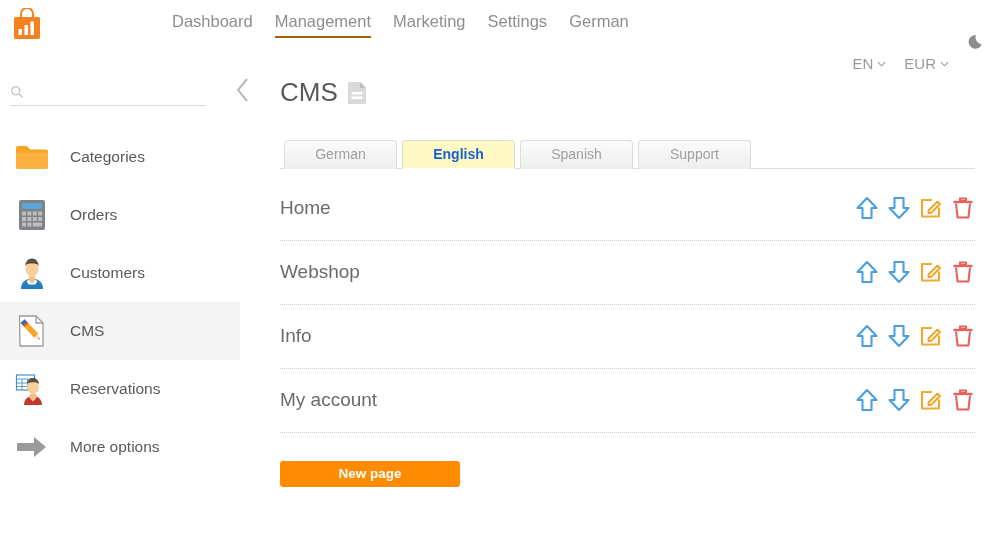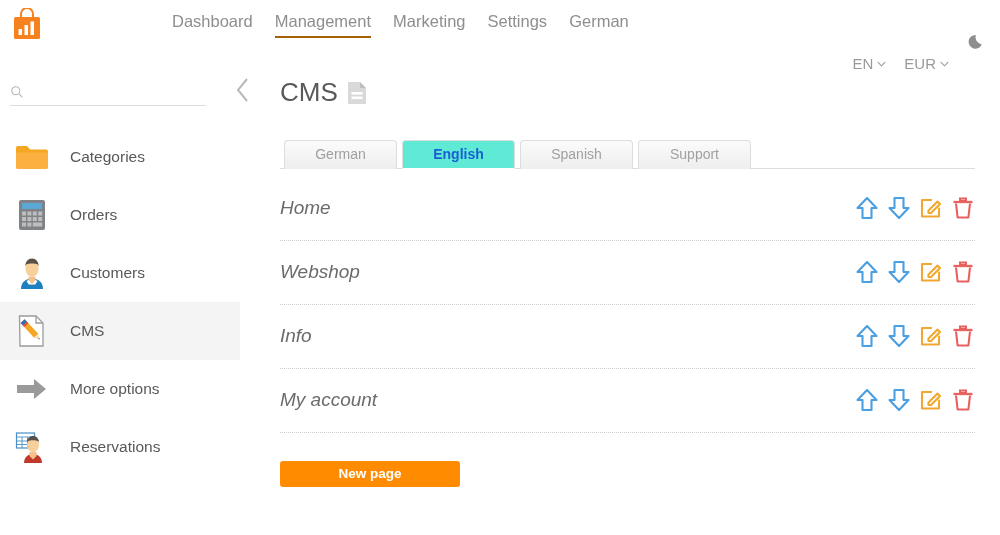--- a/index.html
+++ b/index.html
@@ -105,25 +105,25 @@
   }
   .tab {
     width: 113px; height: 29px; line-height: 27px; text-align: center;
     font-size: 14px; color: #a0a0a0; cursor: pointer;
     border: 1px solid #dddddd; border-bottom: none;
     border-radius: 4px 4px 0 0;
     background: linear-gradient(#fbfbfb, #eeeeee);
     margin-bottom: -1px;
   }
   .tab.active {
-    background: #5eead4; color: #1a5fd4; font-weight: bold;
+    background: #fef9c3; color: #1a5fd4; font-weight: bold;
     border-bottom: 1px solid #ffffff;
   }
 
-  .pages { width: 695px; margin-top: 8px; font-style: italic; }
+  .pages { width: 695px; margin-top: 8px; }
   .page-row {
     display: flex; align-items: center; justify-content: space-between;
     height: 64px; border-bottom: 1px dotted #cfcfcf;
   }
   .page-name { font-size: 19px; color: #6b6b6b; }
   .row-actions { display: flex; align-items: center; gap: 8px; }
   .act { cursor: pointer; display: block; }
 
   .newpage-btn {
     margin-top: 28px; width: 180px; height: 26px;
@@ -250,47 +250,47 @@
             <path d="M12.6 22 h5.6 l-2.8 5 Z" fill="#f0e2c8"></path>
             <path d="M14.6 25.5 h1.6 l-0.8 1.5 Z" fill="#4a4a4a"></path>
           </g>
         </svg>
       </span>
       <span class="side-label">CMS</span>
     </div>
 
     <div class="side-item">
       <span class="side-icon">
-        <svg width="34" height="26" viewBox="0 0 34 26">
-          <path d="M2 9 h17 V3 l12 10 l-12 10 v-6 H2 Z" fill="#9a9a9a"></path>
-        </svg>
-      </span>
-      <span class="side-label">More options</span>
-    </div>
-
-    <div class="side-item">
-      <span class="side-icon">
         <svg width="34" height="34" viewBox="0 0 34 34">
           <rect x="1.5" y="3" width="18" height="15" fill="#ffffff" stroke="#4a90c4" stroke-width="1.2"></rect>
           <g stroke="#4a90c4" stroke-width="0.9">
             <line x1="1.5" y1="7" x2="19.5" y2="7"></line>
               <line x1="1.5" y1="11" x2="19.5" y2="11"></line>
             <line x1="1.5" y1="14.5" x2="19.5" y2="14.5"></line>
             <line x1="7" y1="7" x2="7" y2="18"></line>
               <line x1="12.5" y1="7" x2="12.5" y2="18"></line>
           </g>
           <path d="M9 33 c0-6 4.5-9 9-9 s9 3 9 9 Z" fill="#c0392b"></path>
           <path d="M14.5 22 h7 v4 l-3.5 3.5 l-3.5-3.5 Z" fill="#f5c189"></path>
           <ellipse cx="18" cy="15" rx="6" ry="7.2" fill="#f7cf9b"></ellipse>
           <path d="M11.8 13.6 c0-5 2.7-7.6 6.2-7.6 s6.2 2.6 6.2 7.6 c0-2.3-1.9-3.3-6.2-3.3 s-6.2 1-6.2 3.3 Z" fill="#5b5048"></path>
         </svg>
       </span>
       <span class="side-label">Reservations</span>
     </div>
 
+    <div class="side-item">
+      <span class="side-icon">
+        <svg width="34" height="26" viewBox="0 0 34 26">
+          <path d="M2 9 h17 V3 l12 10 l-12 10 v-6 H2 Z" fill="#9a9a9a"></path>
+        </svg>
+      </span>
+      <span class="side-label">More options</span>
+    </div>
+
   </div>
 </aside>
 
 <main class="content">
 
   <div class="page-title-row">
     <h1 class="page-title">CMS</h1>
     <svg width="20" height="24" viewBox="0 0 20 24">
       <path d="M1 1 h12 l6 6 v16 h-18 Z" fill="#d9d9d9"></path>
       <path d="M13 1 v6 h6 Z" fill="#bfbfbf"></path>

